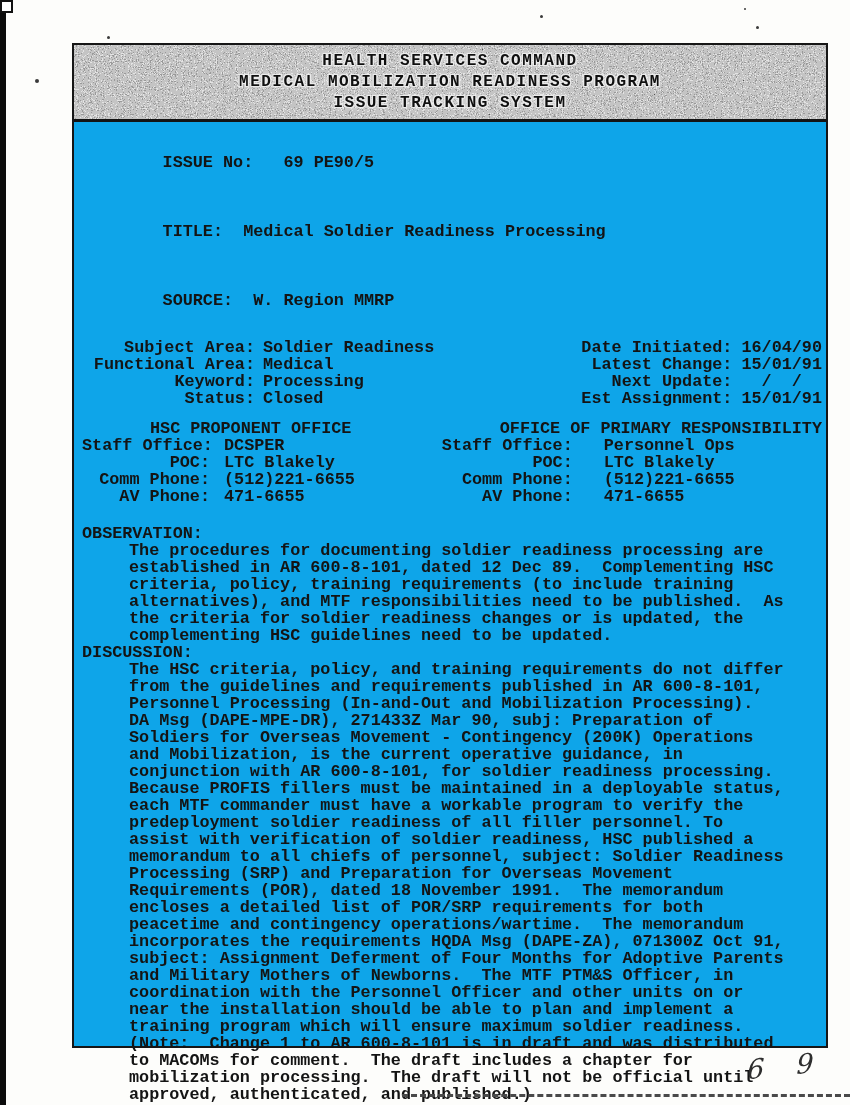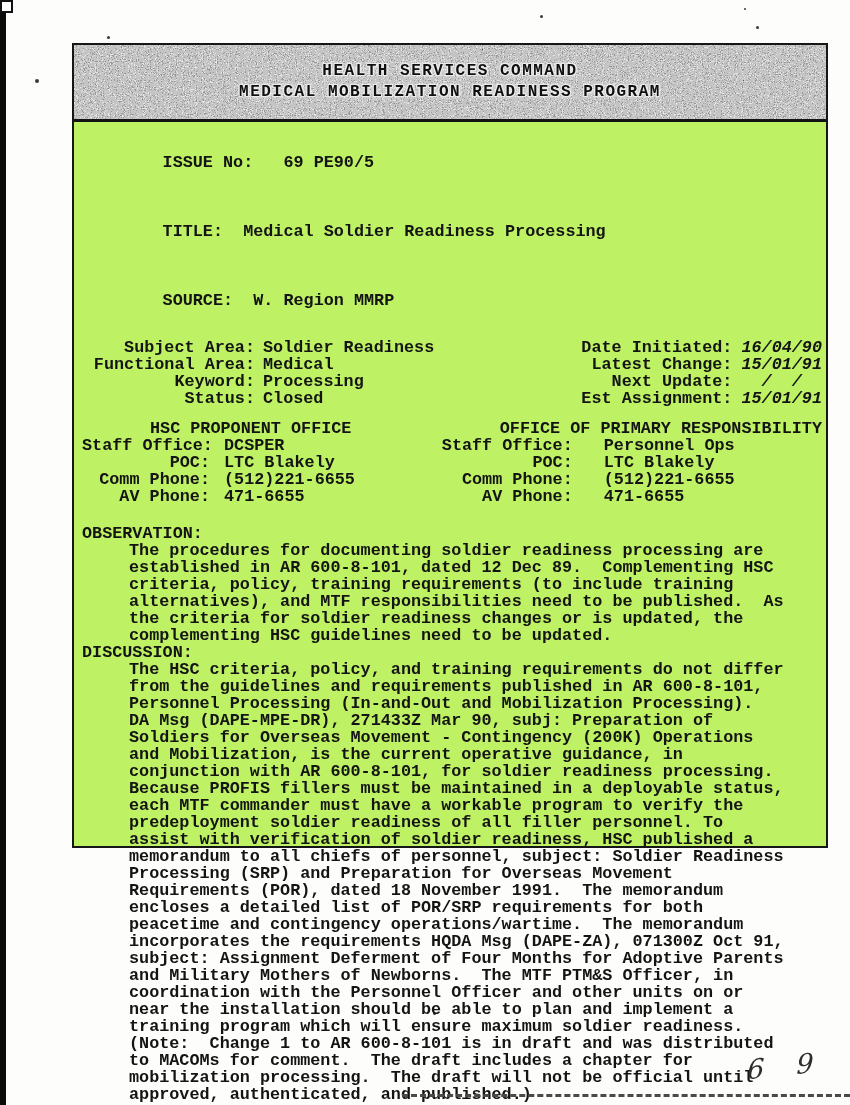--- a/index.html
+++ b/index.html
@@ -8,22 +8,22 @@
     background:#fdfdfb;overflow:hidden;
     font-family:"Liberation Mono","DejaVu Sans Mono",monospace;
     font-weight:bold;color:#141414;
   }
   
   .scan-bar{position:absolute;left:0;top:12px;width:6px;height:1093px;background:#0b0b0b;}
   .scan-square{position:absolute;left:0;top:0;width:9px;height:9px;border:2px solid #111;background:#fff;}
   .speck{position:absolute;background:#3a3a3a;border-radius:50%;}
   
   .doc-box{
-    position:absolute;left:72px;top:43px;width:756px;height:805px;
-    border:2px solid #161616;box-sizing:border-box;background:#bef264;
+    position:absolute;left:72px;top:43px;width:756px;height:1005px;
+    border:2px solid #161616;box-sizing:border-box;background:#0ea5e9;
   }
   
   .banner{position:relative;height:74px;border-bottom:3px solid #131313;background:#9a9a9a;overflow:hidden;}
   .banner-noise{position:absolute;inset:0;width:100%;height:100%;display:block;}
   .banner-text{
     position:absolute;inset:0;display:flex;flex-direction:column;
     justify-content:center;align-items:center;gap:2px;
     font-size:16px;line-height:19px;letter-spacing:1.5px;color:#101010;
     text-shadow:-1px -1px 0 #ececec,1px -1px 0 #ececec,-1px 1px 0 #ececec,1px 1px 0 #ececec,0 0 5px #ffffff;
   }
@@ -33,21 +33,21 @@
   .issue-row{position:relative;margin-top:5px;}
   .classification{position:absolute;left:422px;top:0;}
   .gap3{margin-left:3ch;} .gap2{margin-left:2ch;}
   .title-row{margin-top:18px;} .source-row{margin-top:18px;}
   .meta{display:flex;margin-top:13px;}
   .meta-left{width:503px;} .meta-right{flex:1;}
   .kv{display:flex;white-space:pre;}
   .meta-left .lbl{width:173px;text-align:right;}
   .meta-left .val{margin-left:8px;}
   .meta-right .lbl{width:152px;text-align:right;}
-  .meta-right .val{margin-left:9px;font-style:italic;}
+  .meta-right .val{margin-left:9px;}
   .offices{display:flex;margin-top:13px;}
   .office-left{width:363px;} .office-right{flex:1;}
   .office-header{white-space:pre;}
   .office-left .office-header{padding-left:68px;}
   .office-right .office-header{padding-left:58px;}
   .office-left .lbl{width:128px;text-align:right;}
   .office-left .val{margin-left:14px;}
   .office-right .lbl{width:131px;text-align:right;}
   .office-right .val{margin-left:19px;padding-left:12px;}
   .section{margin-top:20px;}
@@ -92,20 +92,21 @@
             <feFuncG type="discrete" tableValues="0.08 0.32 0.55 0.78 0.95"></feFuncG>
             <feFuncB type="discrete" tableValues="0.08 0.32 0.55 0.78 0.95"></feFuncB>
             <feFuncA type="table" tableValues="1 1"></feFuncA>
           </feComponentTransfer>
         </filter>
         <rect width="100%" height="100%" filter="url(#grain)"></rect>
       </svg>
       <div class="banner-text">
         <div>HEALTH SERVICES COMMAND</div>
         <div>MEDICAL MOBILIZATION READINESS PROGRAM</div>
+        <div>ISSUE TRACKING SYSTEM</div>
       </div>
     </div>
 
     <div class="content">
 
       <div class="row issue-row">
         <span>ISSUE No:</span><span class="gap3">69 PE90/5</span>
       </div>
 
       <div class="row title-row">

